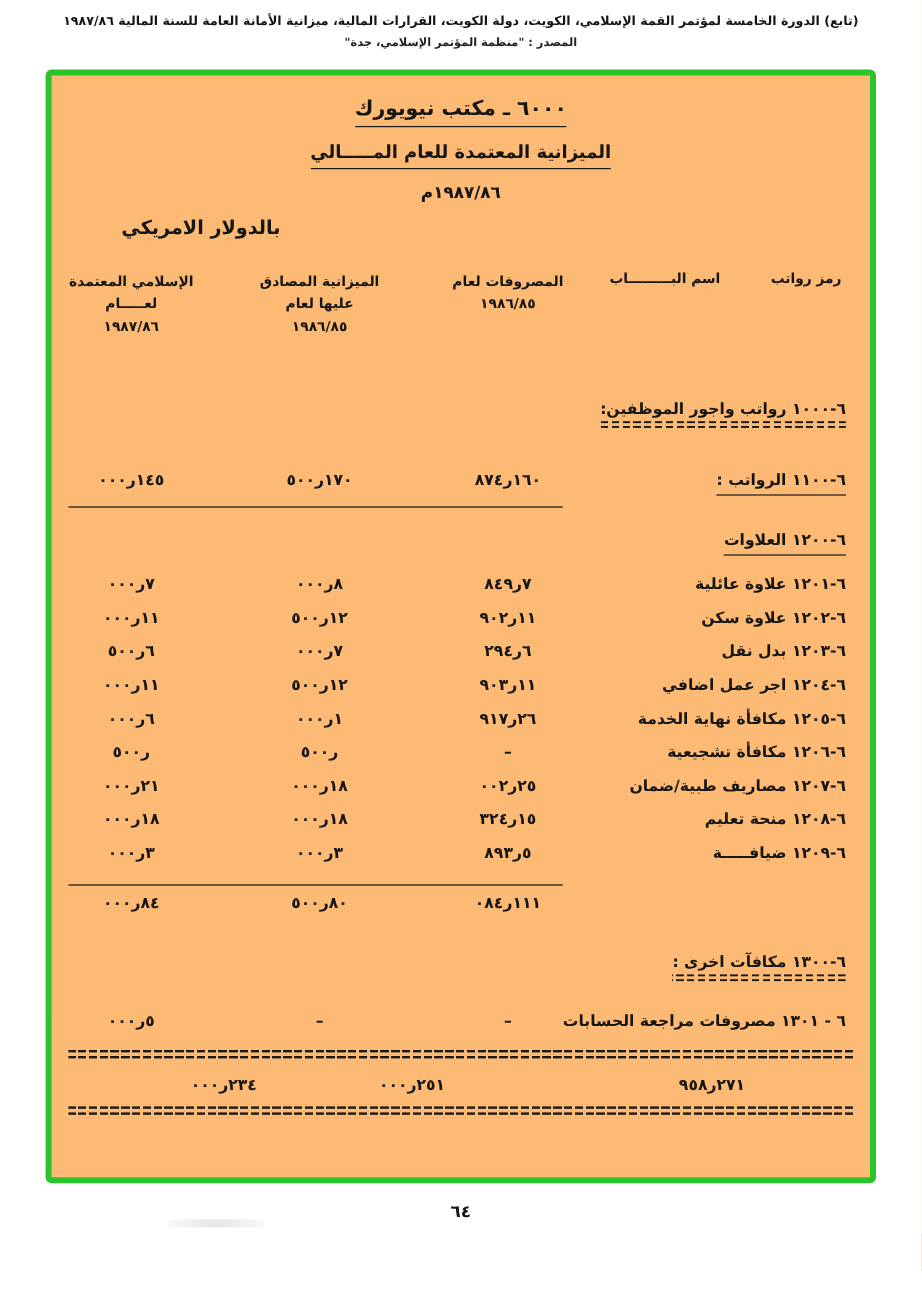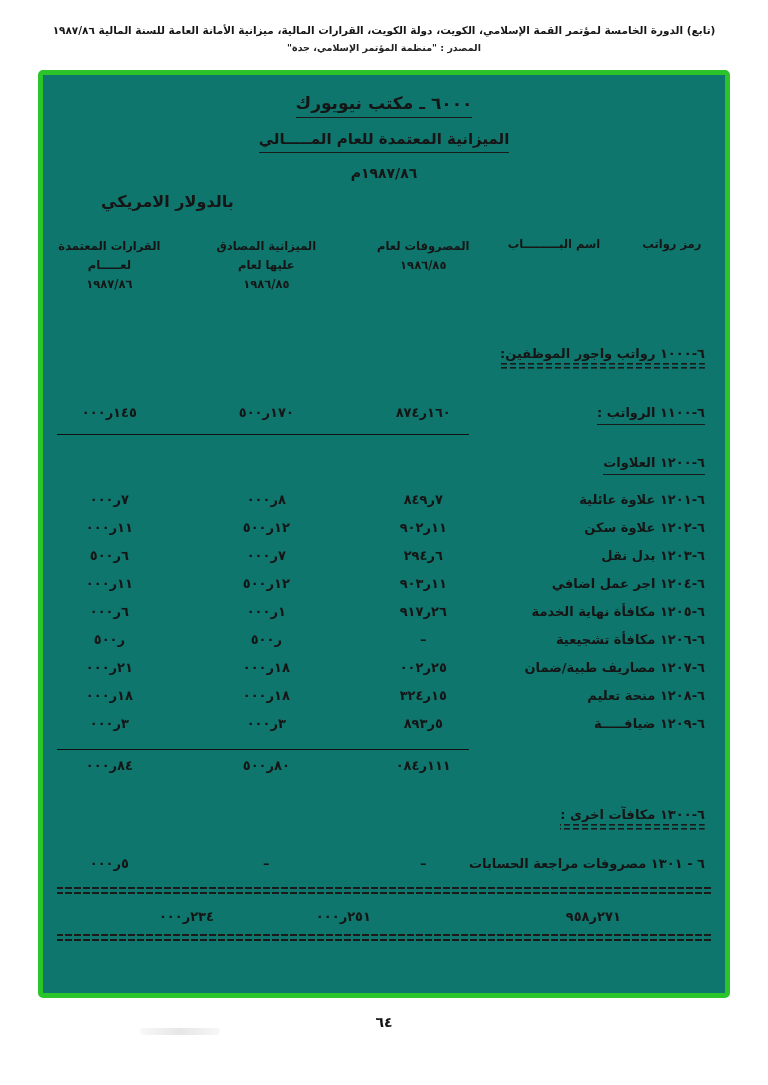--- a/index.html
+++ b/index.html
@@ -1,27 +1,27 @@
 <!DOCTYPE html>
 <html lang="ar"><head>
 <meta charset="utf-8">
 <style>
   html,body { margin:0; padding:0; background:#ffffff; }
   body { font-family:"DejaVu Sans", sans-serif; color:#151515; }
 
-  .page { position:relative; width:768px; height:1028px; margin:12px auto; background:#ffffff; overflow:hidden; direction:rtl; }
+  .page { position:relative; width:768px; height:1028px; margin:0 auto; background:#ffffff; overflow:hidden; direction:rtl; }
 
   
   .top-header { text-align:center; padding-top:12px; }
   .hline1 { font-size:10.5px; font-weight:bold; white-space:nowrap; letter-spacing:0; }
   .hline2 { font-size:9.5px; font-weight:bold; margin-top:6px; color:#222; }
 
   
   .scan-frame { margin:17px 38px 0 38px; height:928px; box-sizing:border-box;
-                border:5px solid #2bc42b; border-radius:5px; background:#0f766e; }
+                border:5px solid #2bc42b; border-radius:5px; background:#fdba74; }
 
   .doc { padding:16px 14px 0 14px; font-weight:bold; }
 
   .title1 { text-align:center; font-size:17px; margin-top:2px; }
   .title2 { text-align:center; font-size:15px; margin-top:17px; }
   .title3 { text-align:center; font-size:14px; margin-top:17px; letter-spacing:1px; }
   .currency { font-size:16px; margin-top:11px; text-align:left; padding-left:44px; }
 
   .u-solid { padding-bottom:4px; border-bottom:1.6px solid #1a1a1a; }
 
@@ -109,21 +109,21 @@
           <div>المصروفات لعام</div>
           <div>١٩٨٦/٨٥</div>
         </div>
         <div class="hgap"></div>
         <div class="hcell">
           <div>الميزانية المصادق</div>
           <div>عليها لعام ١٩٨٦/٨٥</div>
         </div>
         <div class="hgap"></div>
         <div class="hcell">
-          <div>القرارات المعتمدة</div>
+          <div>الإسلامي المعتمدة</div>
           <div>لعـــــام</div>
           <div>١٩٨٧/٨٦</div>
         </div>
       </div>
 
       <div class="sec sec-1000">
         <span class="u-dash2">٦-١٠٠٠ رواتب واجور الموظفين:</span>
       </div>
 
       <div class="row row-salaries">

